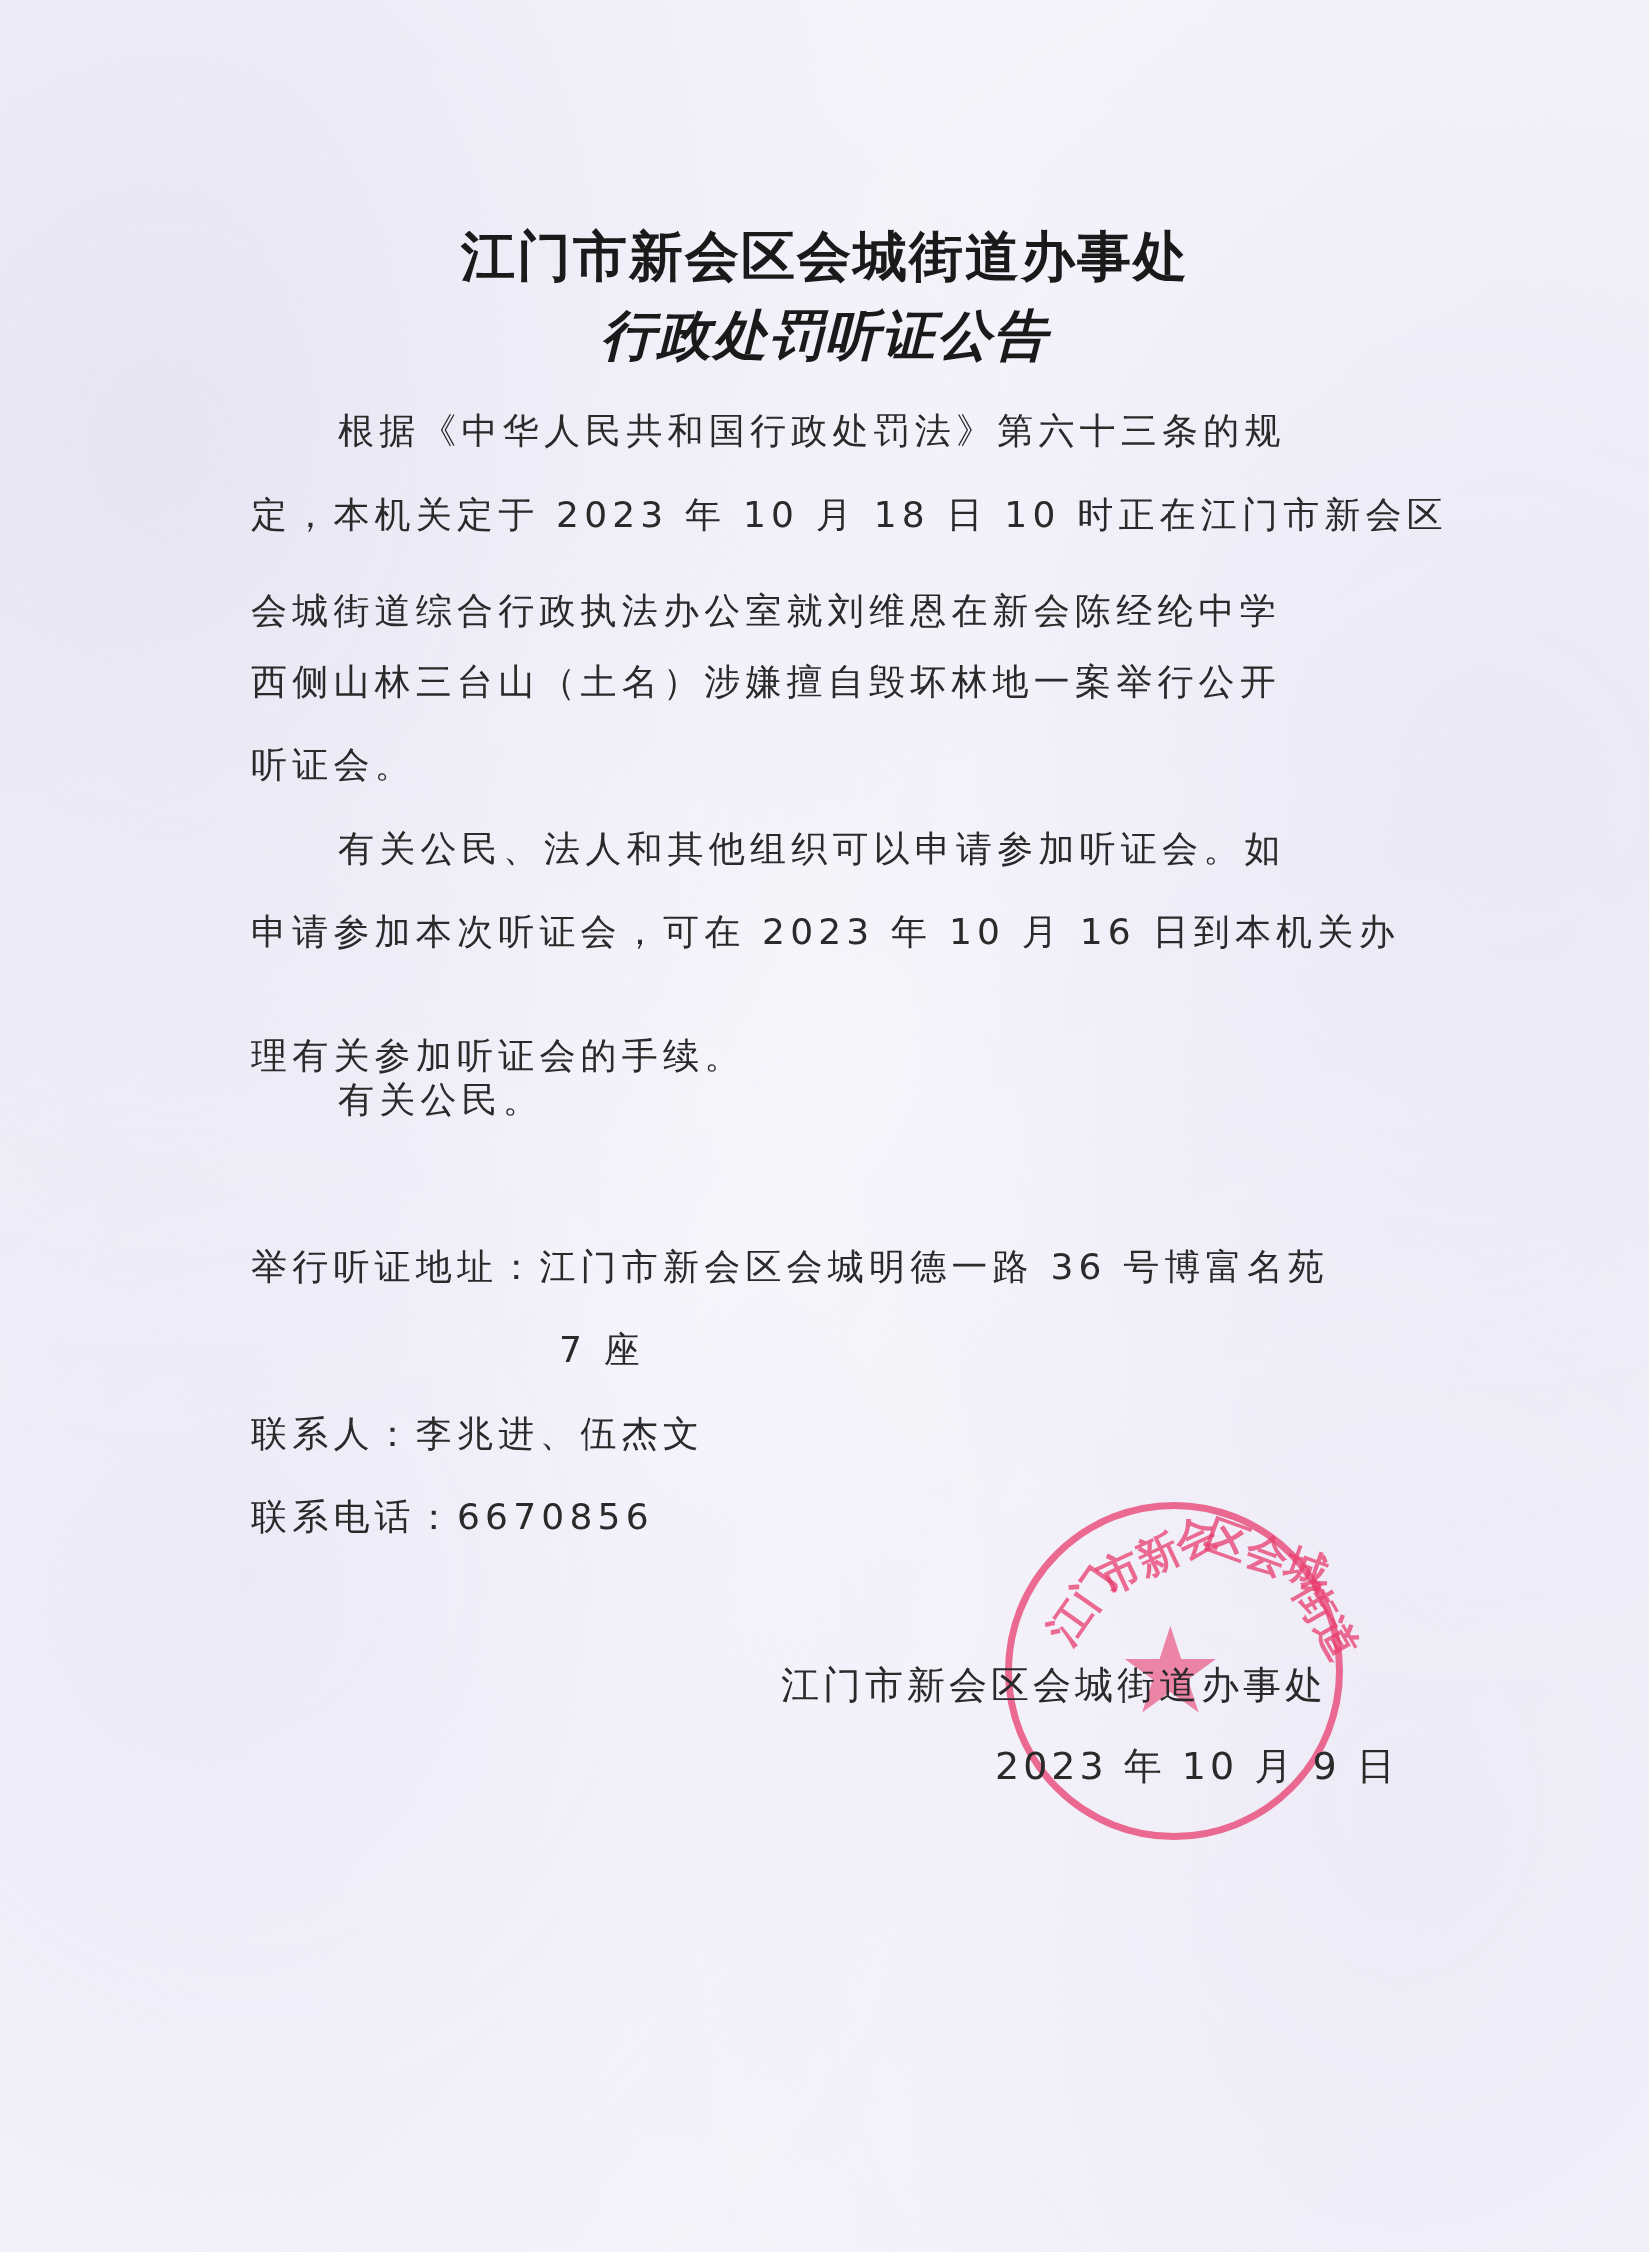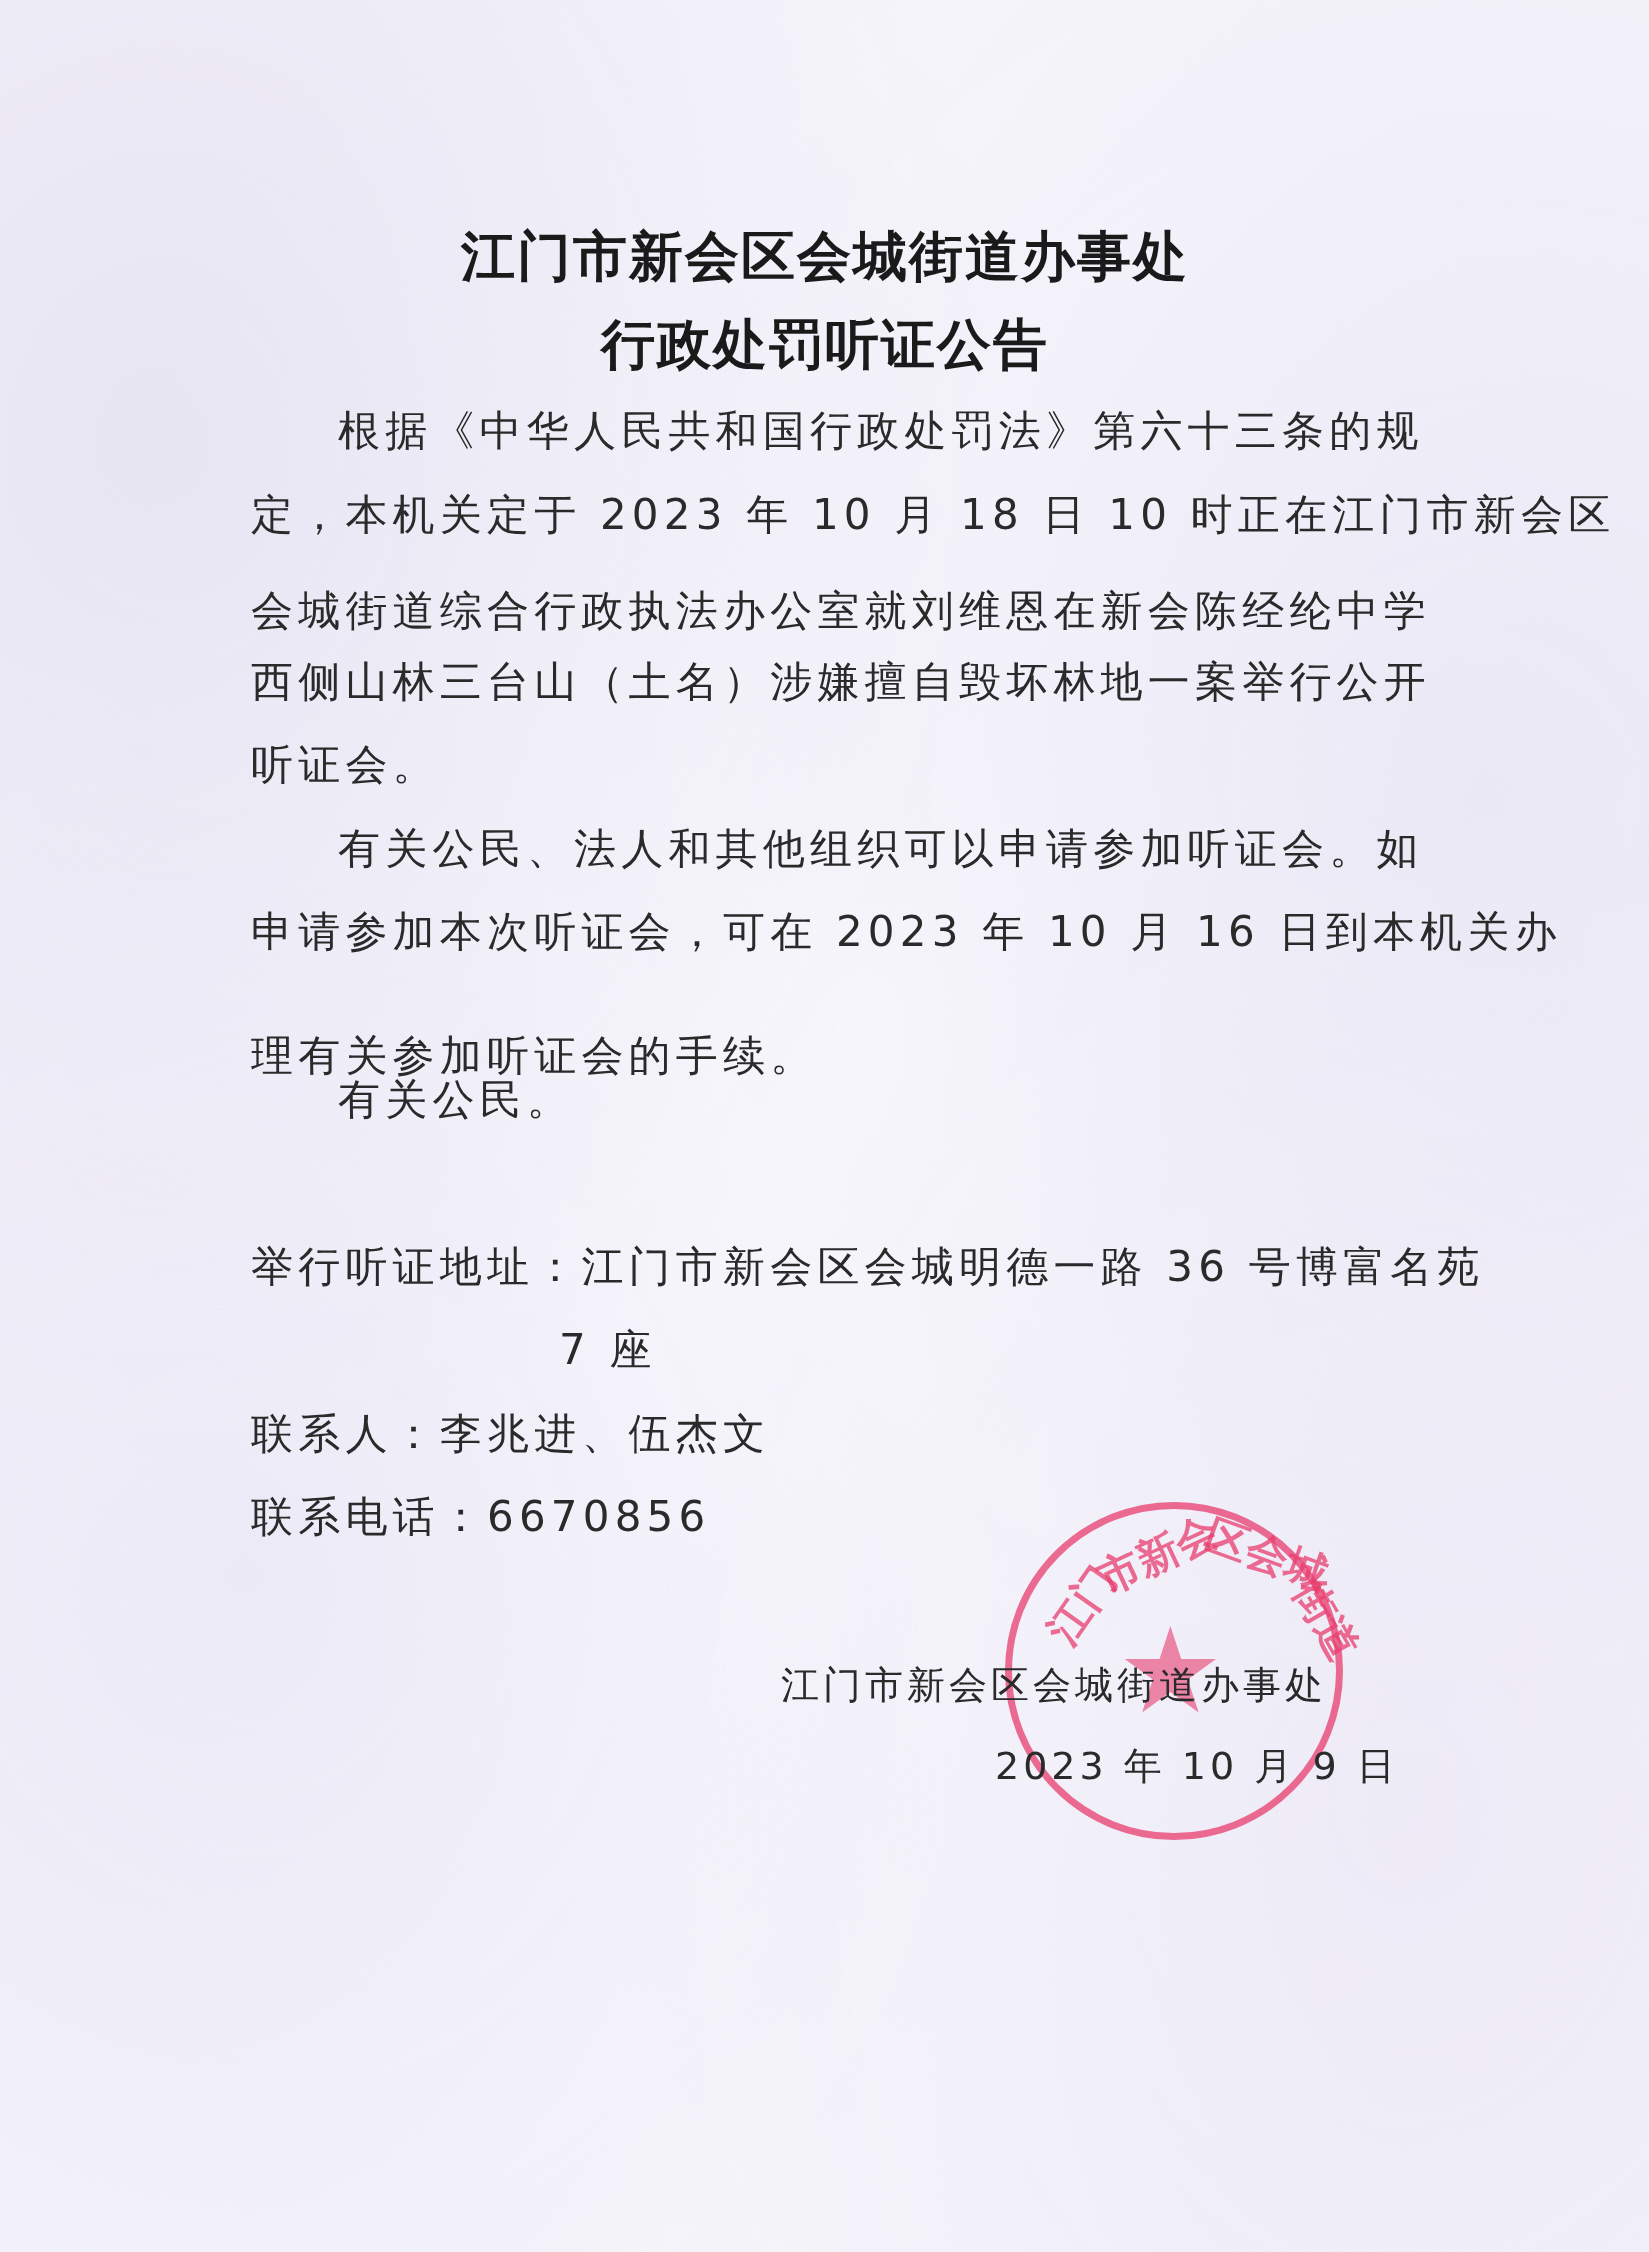--- a/index.html
+++ b/index.html
@@ -14,23 +14,23 @@
         radial-gradient(ellipse at 50% 50%, #fbfbfe, #f4f3fa 80%);
       font-family: "DejaVu Sans", "Liberation Sans", sans-serif;
       color: #222;
     }
     .title {
       position: absolute; left: 0; width: 1650px; text-align: center;
       font-family: "DejaVu Serif", "Liberation Serif", serif;
       font-weight: bold; font-size: 54px; color: #1a1a1a; letter-spacing: 2px;
     }
     .title1 { top: 221px; }
-    .title2 { top: 309px; }
+    .title2 { top: 300px; font-style: italic; }
     .line {
-      position: absolute; left: 251px; font-size: 42px; color: #2a2a2a;
+      position: absolute; left: 251px; font-size: 36px; color: #2a2a2a;
       white-space: nowrap; letter-spacing: 5.2px; line-height: 46px;
     }
     .indent { left: 338px; }
     .stamp {
       position: absolute; left: 1005px; top: 1502px; width: 338px; height: 338px;
       border-radius: 50%; border: 7px solid rgba(232,60,110,0.75);
       box-sizing: border-box;
     }
     .stamp-text {
       position: absolute; font-size: 42px; color: rgba(232,60,110,0.75); font-weight: bold;

